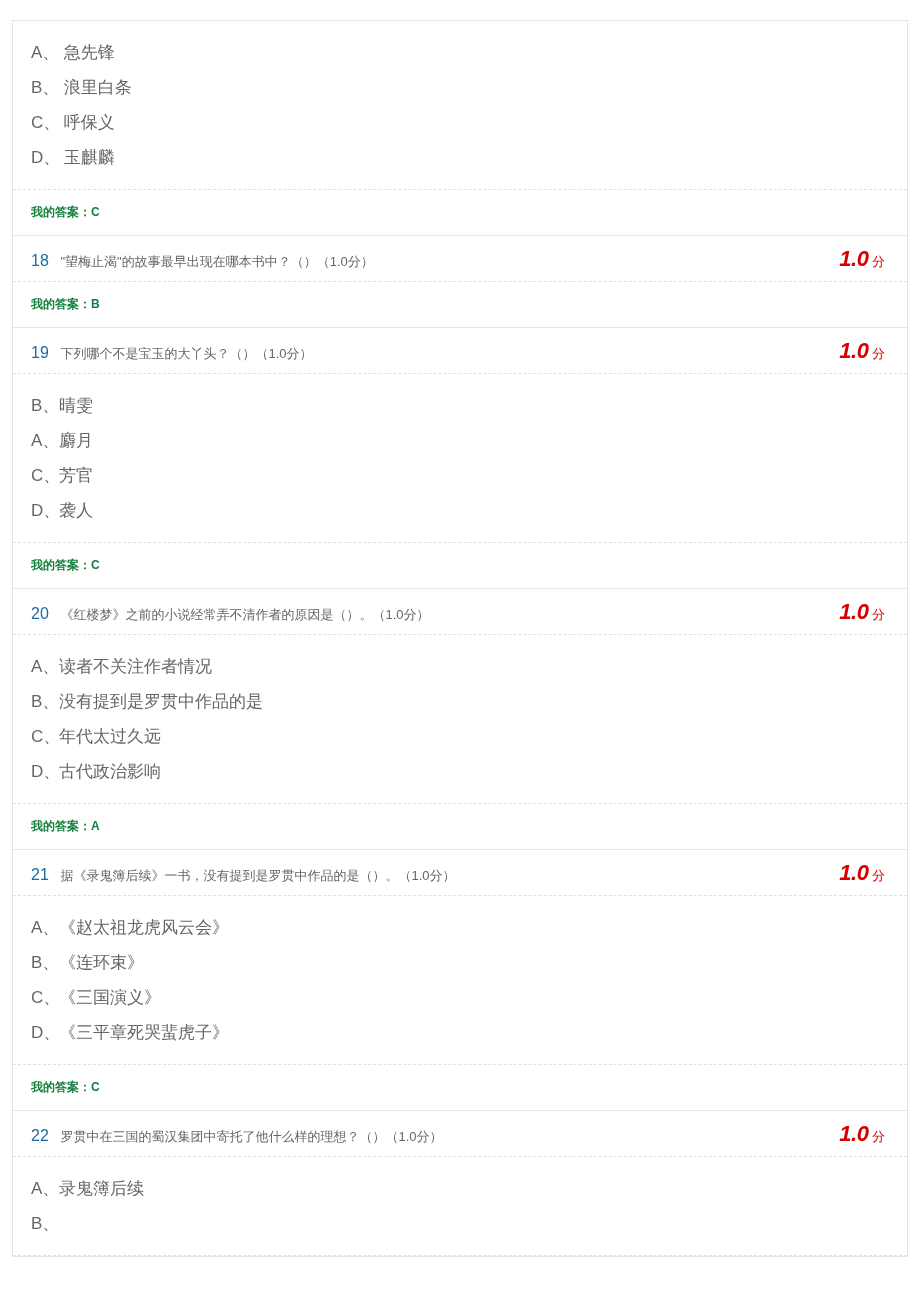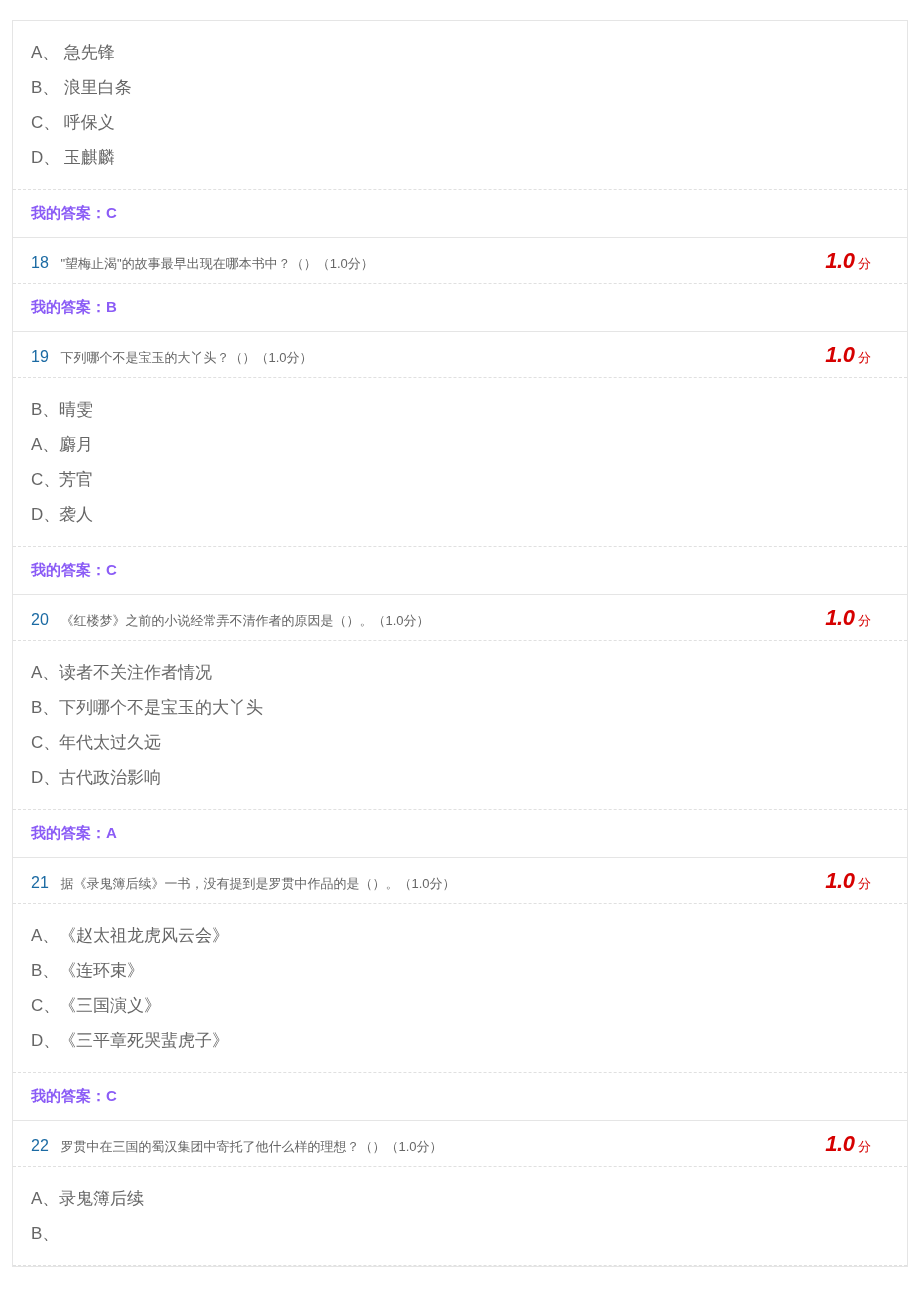--- a/index.html
+++ b/index.html
@@ -41,21 +41,21 @@
     vertical-align: baseline;
   }
   .q-text {
     color: #666;
     font-size: 13px;
     margin-left: 8px;
     vertical-align: baseline;
   }
   .q-score {
     position: absolute;
-    right: 36px;
+    right: 22px;
     top: 50%;
     transform: translateY(-50%);
     color: #d60000;
     font-size: 13px;
   }
   .q-score .big {
     font-size: 22px;
     font-weight: bold;
     font-style: italic;
     letter-spacing: -0.5px;
@@ -69,22 +69,22 @@
     color: #666;
     font-size: 17px;
   }
   .opt-letter {
     display: inline-block;
     width: 28px;
     color: #666;
   }
   .answer {
     padding: 14px 18px;
-    color: #8b5cf6;
-    font-size: 15px;
+    color: #15803d;
+    font-size: 12px;
     font-weight: bold;
   }
 </style>
 </head>
 <body>
 
 <div class="page">
   <div class="card first">
 
     <div class="options" style="border-top:none;">
@@ -133,21 +133,21 @@
       <span>我的答案：</span><span>C</span>
     </div>
 
     <div class="q-header">
       <span class="q-num">20</span>
       <span class="q-text">《红楼梦》之前的小说经常弄不清作者的原因是（）。（1.0分）</span>
       <span class="q-score"><span class="big">1.0</span> <span>分</span></span>
     </div>
     <div class="options">
       <div class="opt"><span class="opt-letter">A、</span><span>读者不关注作者情况</span></div>
-      <div class="opt"><span class="opt-letter">B、</span><span>下列哪个不是宝玉的大丫头</span></div>
+      <div class="opt"><span class="opt-letter">B、</span><span>没有提到是罗贯中作品的是</span></div>
       <div class="opt"><span class="opt-letter">C、</span><span>年代太过久远</span></div>
       <div class="opt"><span class="opt-letter">D、</span><span>古代政治影响</span></div>
     </div>
     <div class="answer">
       <span>我的答案：</span><span>A</span>
     </div>
 
     <div class="q-header">
       <span class="q-num">21</span>
       <span class="q-text">据《录鬼簿后续》一书，没有提到是罗贯中作品的是（）。（1.0分）</span>

